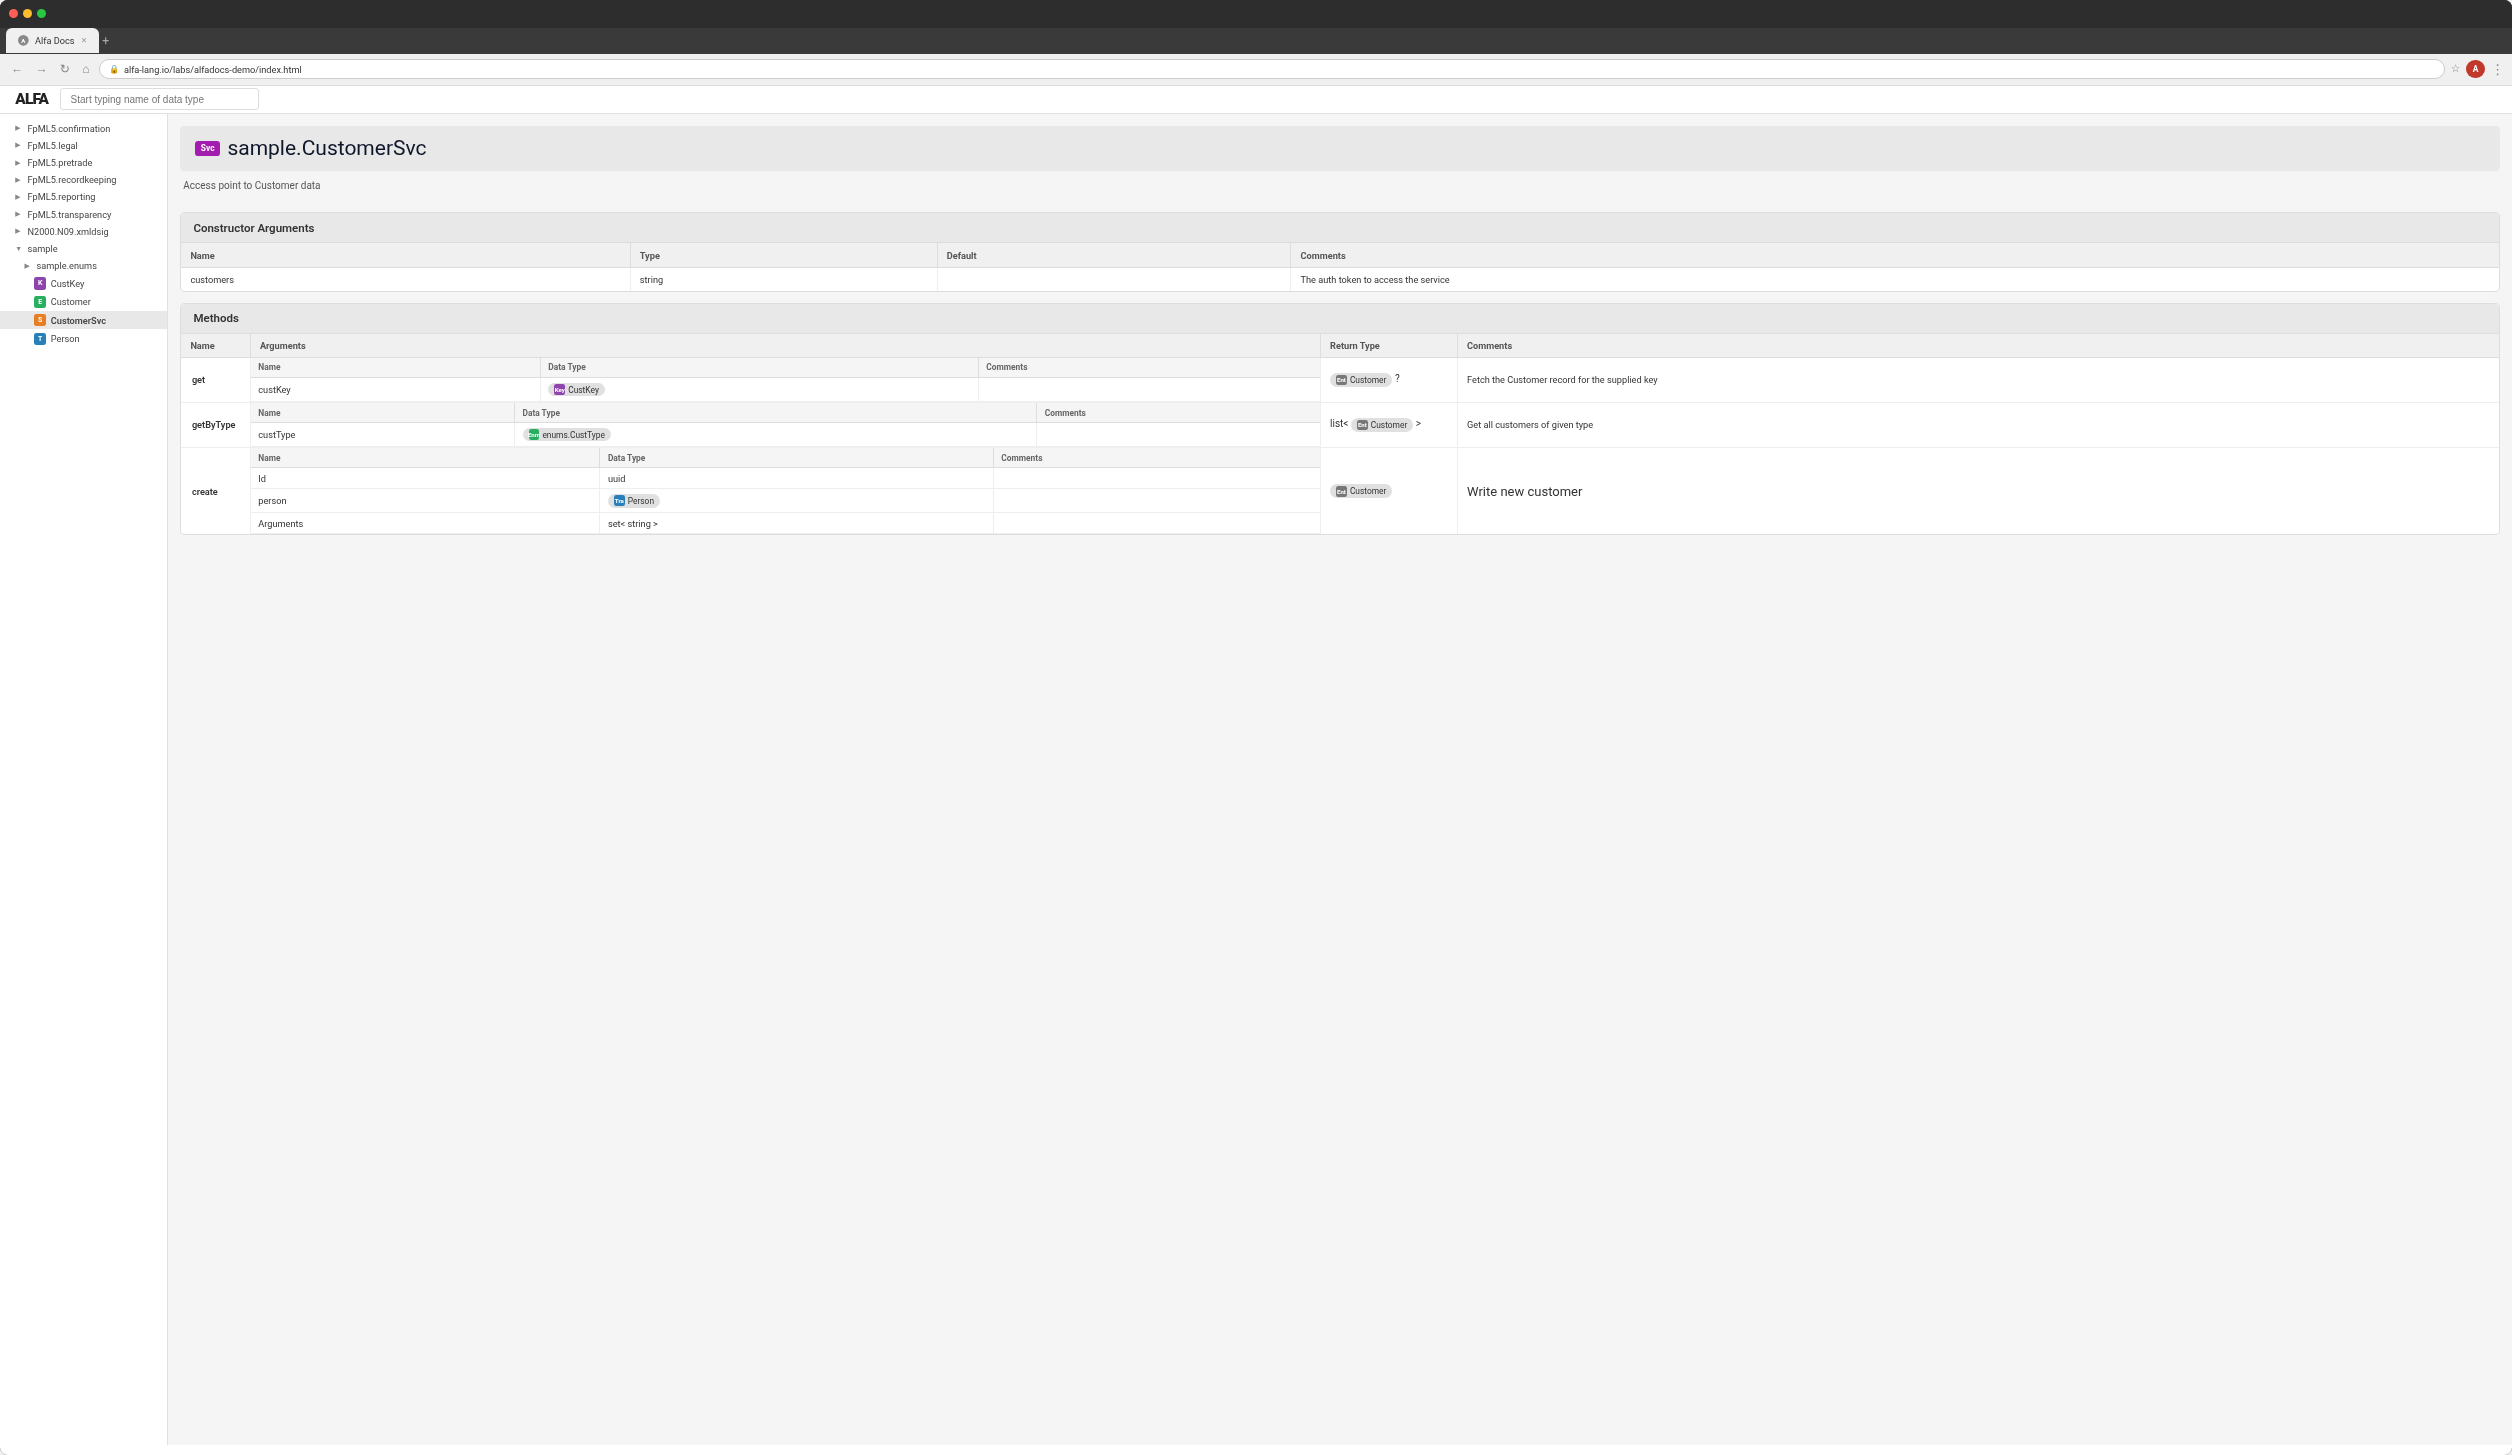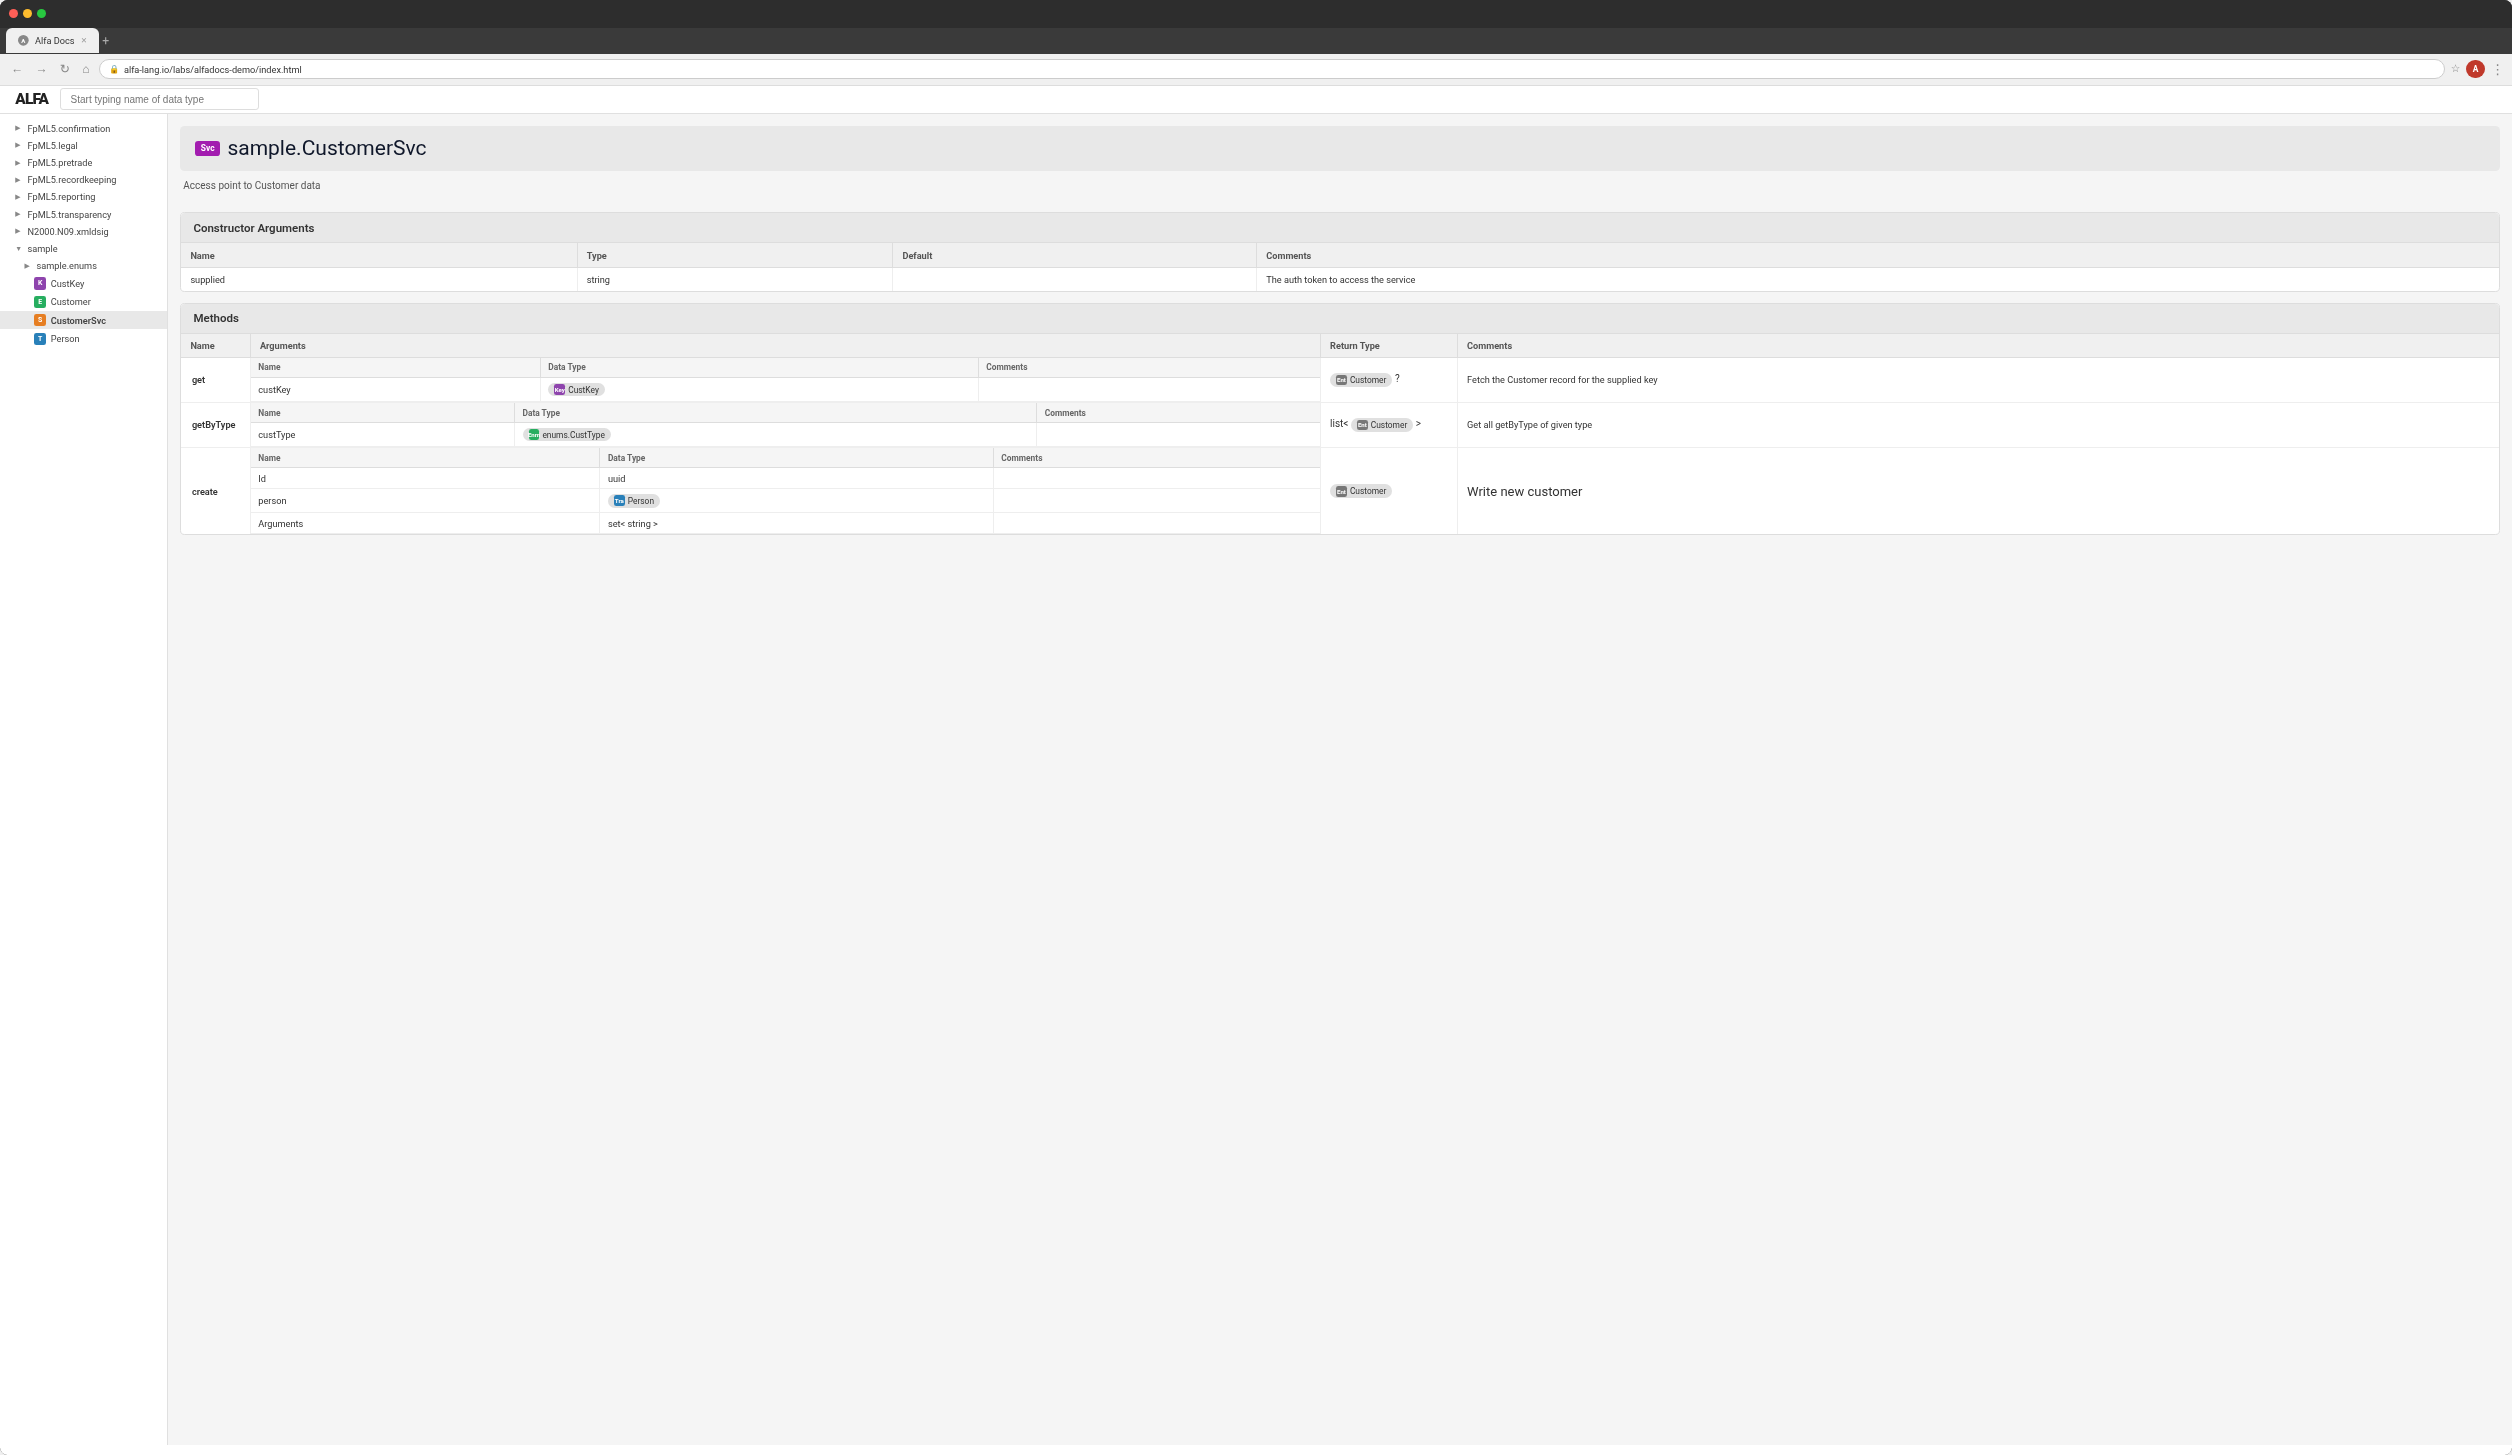--- a/index.html
+++ b/index.html
@@ -215,21 +215,21 @@
             <thead>
               <tr>
                 <th>Name</th>
                 <th>Type</th>
                 <th>Default</th>
                 <th>Comments</th>
               </tr>
             </thead>
             <tbody>
               <tr>
-                <td>supplied</td>
+                <td>customers</td>
                 <td>string</td>
                 <td></td>
                 <td>The auth token to access the service</td>
               </tr>
             </tbody>
           </table>
         </div>
 
         <div class="section">
           <div class="section-header">Methods</div>
@@ -305,21 +305,21 @@
                   </table>
                 </td>
                 <td style="padding:6.1px 9.2px; vertical-align:middle;">
                   <span>list&lt; </span>
                   <span class="entity-chip">
                     <span class="entity-chip-badge chip-ent">Ent</span>
                     <span>Customer</span>
                   </span>
                   <span> &gt;</span>
                 </td>
-                <td style="padding:6.1px 9.2px; vertical-align:middle; font-size:9.2px;">Get all getByType of given type</td>
+                <td style="padding:6.1px 9.2px; vertical-align:middle; font-size:9.2px;">Get all customers of given type</td>
               </tr>
 
               <tr>
                 <td class="method-name-cell">create</td>
                 <td style="padding:0;">
                   <table class="methods-table">
                     <thead>
                       <tr>
                         <th>Name</th>
                         <th>Data Type</th>

